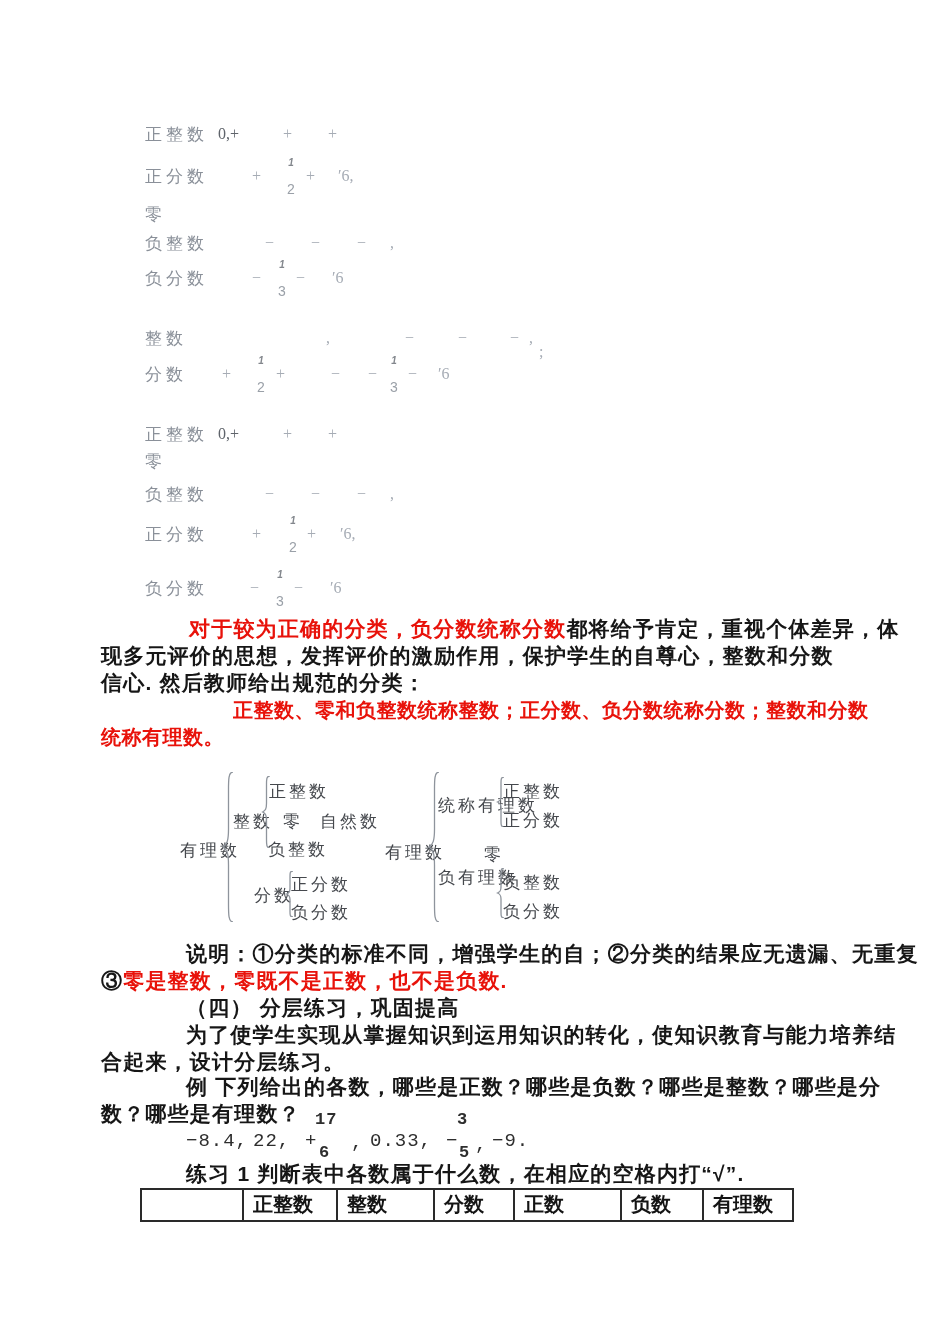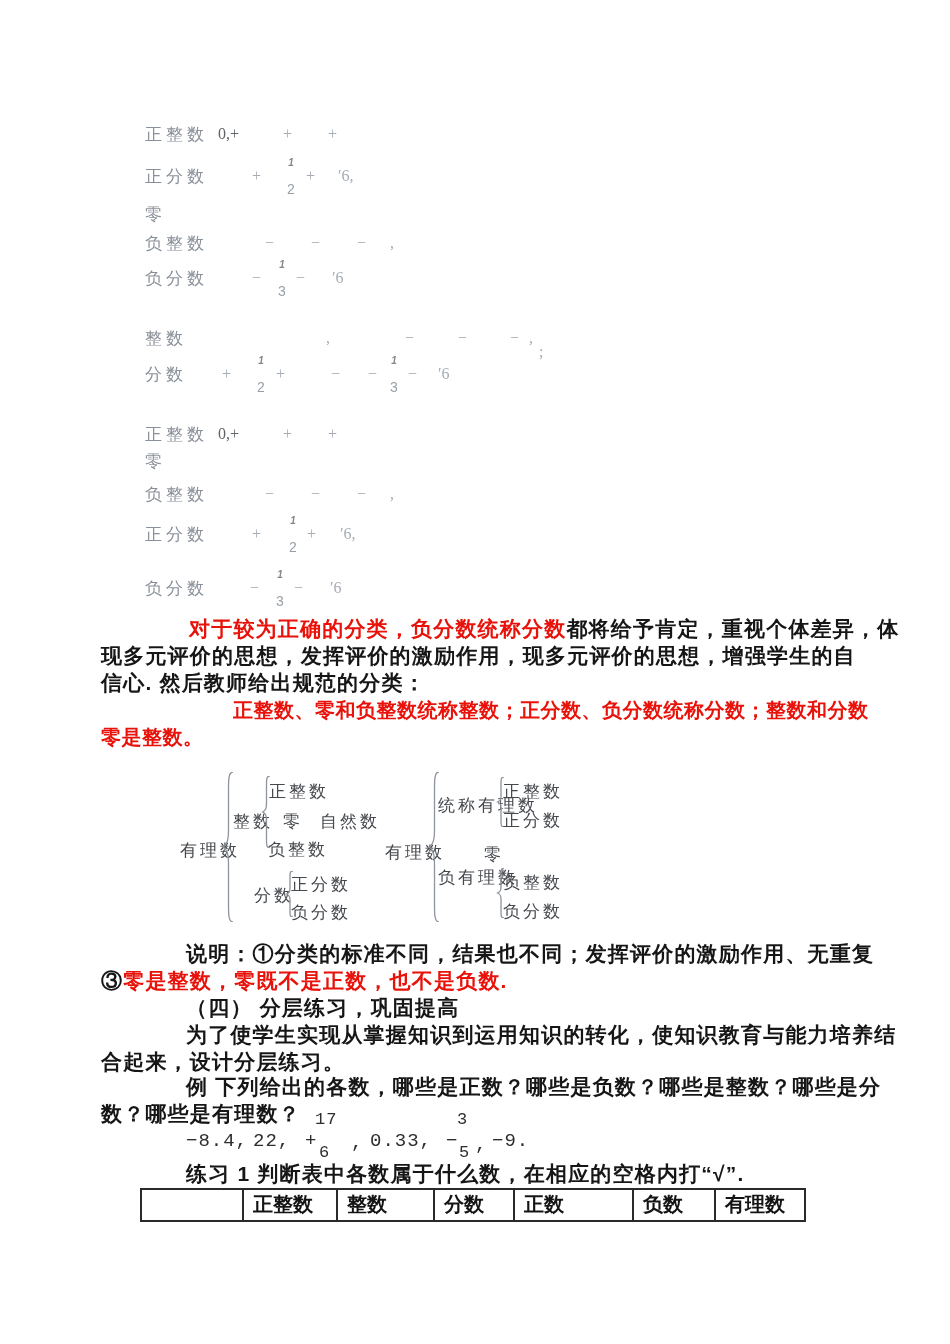--- a/index.html
+++ b/index.html
@@ -23,21 +23,21 @@
   .pline.redline{color:#e8120a;}
   .pline.rule{font-size:20px;letter-spacing:0.5px;}
   
   .dtext{position:absolute;white-space:nowrap;font-family:"Liberation Serif",serif;
          font-size:17px;letter-spacing:3px;color:#45484d;}
   .brace{position:absolute;}
   .brace svg{display:block;width:100%;height:100%;}
   
   .mitem{position:absolute;white-space:nowrap;font-family:"Liberation Mono",monospace;
          font-size:19px;color:#2e2e2e;letter-spacing:1px;}
-  .mfrac{font-size:17px;}
+  .mfrac{font-size:17px;font-weight:bold;}
   
   .ptable{position:absolute;left:140px;top:1188px;display:flex;border:2px solid #2a2a2a;background:#fff;}
   .tcell{box-sizing:border-box;border-left:2px solid #2a2a2a;height:30px;padding:1px 0 0 9px;
          font:700 20px/27px "Liberation Sans",sans-serif;color:#141414;white-space:nowrap;}
   .tcell:first-child{border-left:none;}
 </style>
 </head>
 <body>
 
 <div class="list-row" style="top:123px">
@@ -133,24 +133,24 @@
   <span class="fitem" style="left:250px">−</span>
   <span class="ffrac" style="left:272px">
       <i class="fn">1</i>
       <u class="fd" style="text-decoration:none">3</u>
     </span>
   <span class="fitem" style="left:294px">−</span>
   <span class="fitem" style="left:330px">′6</span>
 </div>
 
 <div class="pline" style="left:189px;top:616px"><span class="red">对于较为正确的分类，负分数统称分数</span><span>都将给予肯定，重视个体差异，体</span></div>
-<div class="pline" style="left:101px;top:643px">现多元评价的思想，发挥评价的激励作用，现多元评价的思想，增强学生的自</div>
+<div class="pline" style="left:101px;top:643px">现多元评价的思想，发挥评价的激励作用，保护学生的自尊心，整数和分数</div>
 <div class="pline" style="left:101px;top:670px">信心. 然后教师给出规范的分类：</div>
 <div class="pline redline rule" style="left:233px;top:697px">正整数、零和负整数统称整数；正分数、负分数统称分数；整数和分数</div>
-<div class="pline redline rule" style="left:101px;top:724px">零是整数。</div>
+<div class="pline redline rule" style="left:101px;top:724px">统称有理数。</div>
 
 <div>
   <span class="dtext" style="left:180px;top:839px">有理数</span>
   <div class="brace" style="left:221px;top:772px;width:15px;height:150px">
     <svg viewBox="0 0 20 100" preserveAspectRatio="none">
         <path d="M16 0 C10 0 10 5 10 12 L10 38 C10 46 8 48 3 50 C8 52 10 54 10 62 L10 88 C10 95 10 100 16 100" fill="none" stroke="#8e949c" stroke-width="1.3" vector-effect="non-scaling-stroke"></path>
       </svg>
   </div>
   <span class="dtext" style="left:233px;top:810px">整数</span>
   <div class="brace" style="left:261px;top:776px;width:11px;height:72px">
@@ -191,21 +191,21 @@
   <span class="dtext" style="left:438px;top:866px">负有理数</span>
   <div class="brace" style="left:496px;top:868px;width:10px;height:50px">
     <svg viewBox="0 0 20 100" preserveAspectRatio="none">
         <path d="M16 0 C10 0 10 5 10 12 L10 38 C10 46 8 48 3 50 C8 52 10 54 10 62 L10 88 C10 95 10 100 16 100" fill="none" stroke="#8e949c" stroke-width="1.3" vector-effect="non-scaling-stroke"></path>
       </svg>
   </div>
   <span class="dtext" style="left:503px;top:871px">负整数</span>
   <span class="dtext" style="left:503px;top:900px">负分数</span>
 </div>
 
-<div class="pline" style="left:186px;top:941px">说明：①分类的标准不同，结果也不同；发挥评价的激励作用、无重复</div>
+<div class="pline" style="left:186px;top:941px">说明：①分类的标准不同，增强学生的自；②分类的结果应无遗漏、无重复</div>
 <div class="pline" style="left:101px;top:968px"><span>③</span><span class="red">零是整数，零既不是正数，也不是负数.</span></div>
 <div class="pline" style="left:186px;top:995px">（四） 分层练习，巩固提高</div>
 <div class="pline" style="left:186px;top:1022px">为了使学生实现从掌握知识到运用知识的转化，使知识教育与能力培养结</div>
 <div class="pline" style="left:101px;top:1049px">合起来，设计分层练习。</div>
 <div class="pline" style="left:186px;top:1074px">例  下列给出的各数，哪些是正数？哪些是负数？哪些是整数？哪些是分</div>
 <div class="pline" style="left:101px;top:1101px">数？哪些是有理数？</div>
 
 <div class="abs" style="left:0;top:1106px;width:950px;height:58px">
   <span class="mitem" style="left:186px;top:24px">−8.4,</span>
   <span class="mitem" style="left:253px;top:24px">22,</span>
@@ -221,16 +221,16 @@
   <span class="mitem" style="left:492px;top:24px">−9.</span>
 </div>
 
 <div class="pline" style="left:186px;top:1161px">练习 1 判断表中各数属于什么数，在相应的空格内打“√”.</div>
 
 <div class="ptable">
   <div class="tcell" style="width:100px"></div>
   <div class="tcell" style="width:94px">正整数</div>
   <div class="tcell" style="width:97px">整数</div>
   <div class="tcell" style="width:80px">分数</div>
-  <div class="tcell" style="width:119px">正数</div>
+  <div class="tcell" style="width:107px">正数</div>
   <div class="tcell" style="width:82px">负数</div>
   <div class="tcell" style="width:90px">有理数</div>
 </div>
 
 </body></html>

